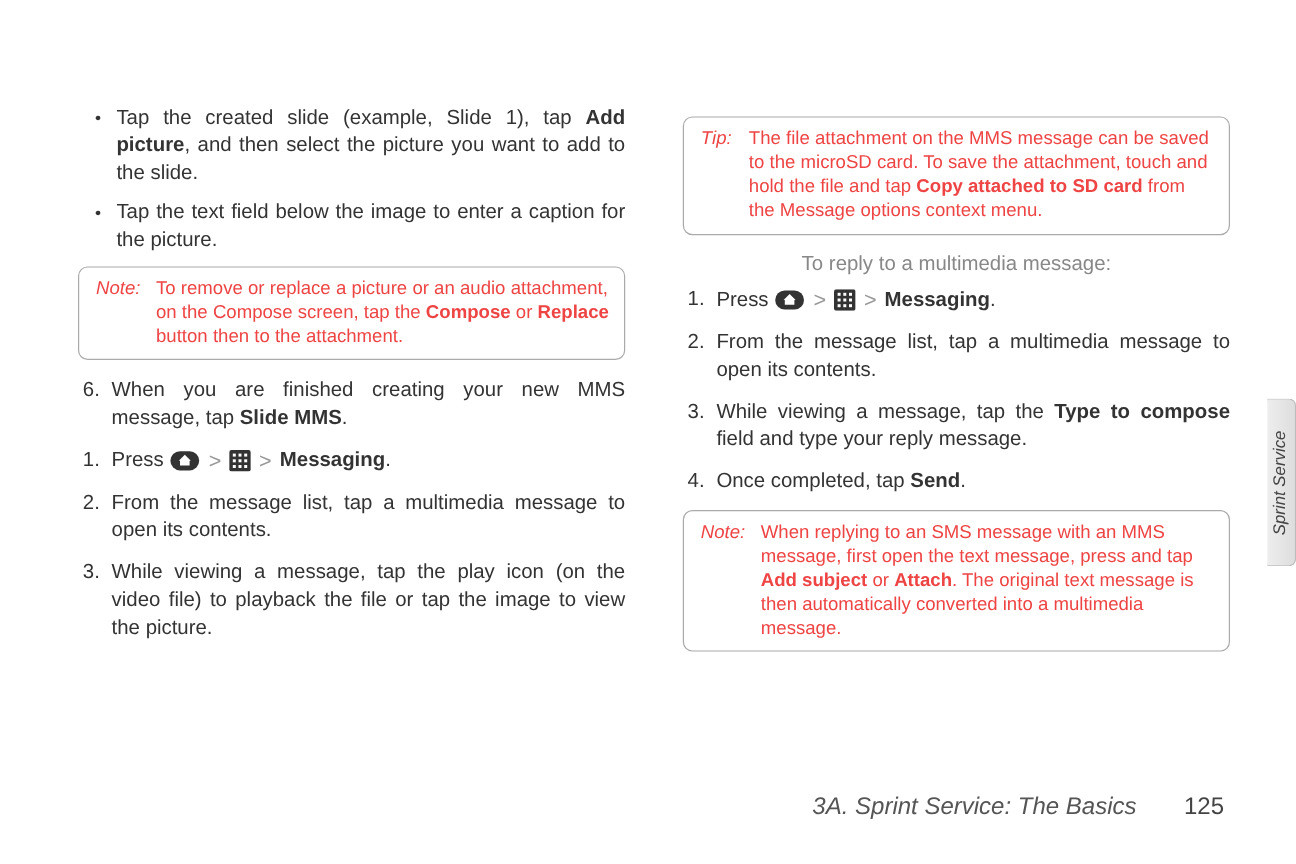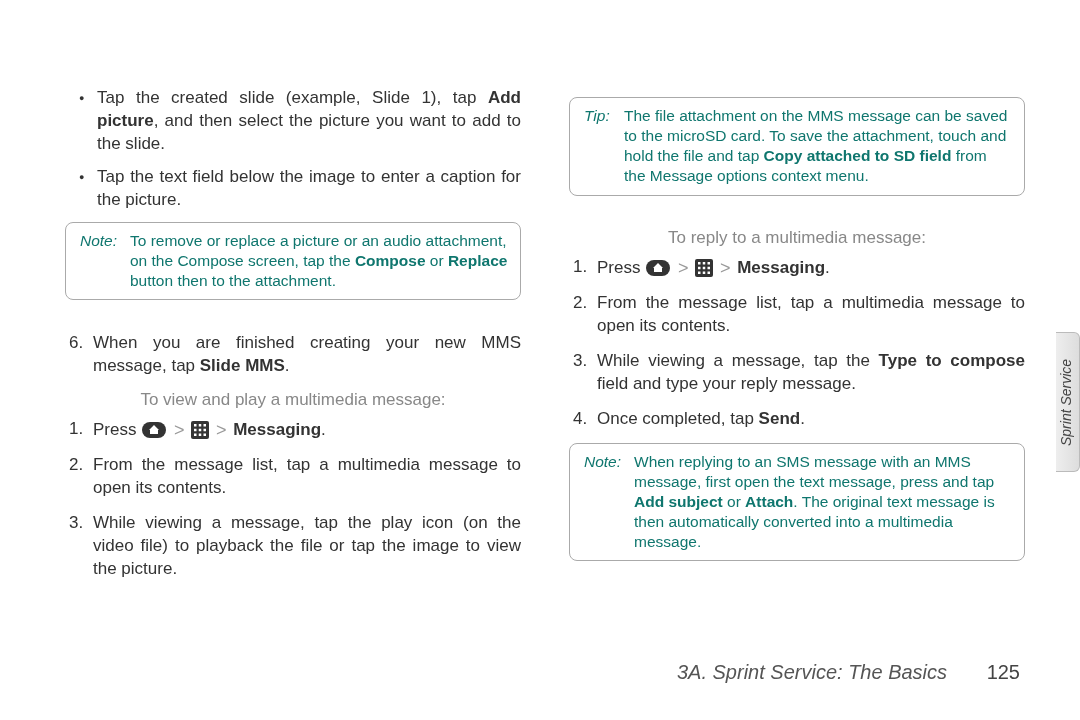--- a/index.html
+++ b/index.html
@@ -40,24 +40,24 @@
     content: "●";
     font-size: 9px;
     position: absolute;
     left: -18px;
     top: 5px;
   }
   .note-box, .tip-box {
     border: 1px solid #aaa;
     border-radius: 8px;
     padding: 8px 12px 8px 14px;
-    margin: 10px 0 32px 0;
+    margin: 10px 0 14px 0;
     font-size: 15.5px;
     line-height: 1.3;
-    color: #0f766e;
+    color: #ef4444;
   }
   .note-box .label, .tip-box .label {
     font-style: italic;
     float: left;
     width: 44px;
   }
   .tip-box .label { width: 34px; }
   .note-box .body, .tip-box .body {
     display: block;
     margin-left: 50px;
@@ -153,21 +153,20 @@
       </span>
     </div>
 
     <ol class="numbered">
       <li>
         <span class="num">6.</span>
         <span>When you are finished creating your new MMS message, tap </span><span class="b">Slide MMS</span><span>.</span>
       </li>
     </ol>
 
-    <div class="section-head">To view and play a multimedia message:</div>
 
     <ol class="numbered">
       <li>
         <span class="num">1.</span>
         <span>Press </span><span class="icon-home"><svg width="26" height="18">
               <rect x="1" y="1" width="24" height="16" rx="8" fill="#333"></rect>
               <path d="M13 4 L8 9 H9 V13 H17 V9 H18 Z" fill="#fff"></path>
             </svg></span>
         <span class="gt">&gt;</span>
         <span class="icon-grid"><svg width="18" height="18">
@@ -195,21 +194,21 @@
         <span class="num">3.</span>
         <span>While viewing a message, tap the play icon (on the video file) to playback the file or tap the image to view the picture.</span>
       </li>
     </ol>
   </div>
 
   <div class="col">
     <div class="tip-box">
       <span class="label">Tip:</span>
       <span class="body">
-        <span>The file attachment on the MMS message can be saved to the microSD card. To save the attachment, touch and hold the file and tap </span><span class="b">Copy attached to SD field</span><span> from the Message options context menu.</span>
+        <span>The file attachment on the MMS message can be saved to the microSD card. To save the attachment, touch and hold the file and tap </span><span class="b">Copy attached to SD card</span><span> from the Message options context menu.</span>
       </span>
     </div>
 
     <div class="section-head">To reply to a multimedia message:</div>
 
     <ol class="numbered">
       <li>
         <span class="num">1.</span>
         <span>Press </span><span class="icon-home"><svg width="26" height="18">
               <rect x="1" y="1" width="24" height="16" rx="8" fill="#333"></rect>

